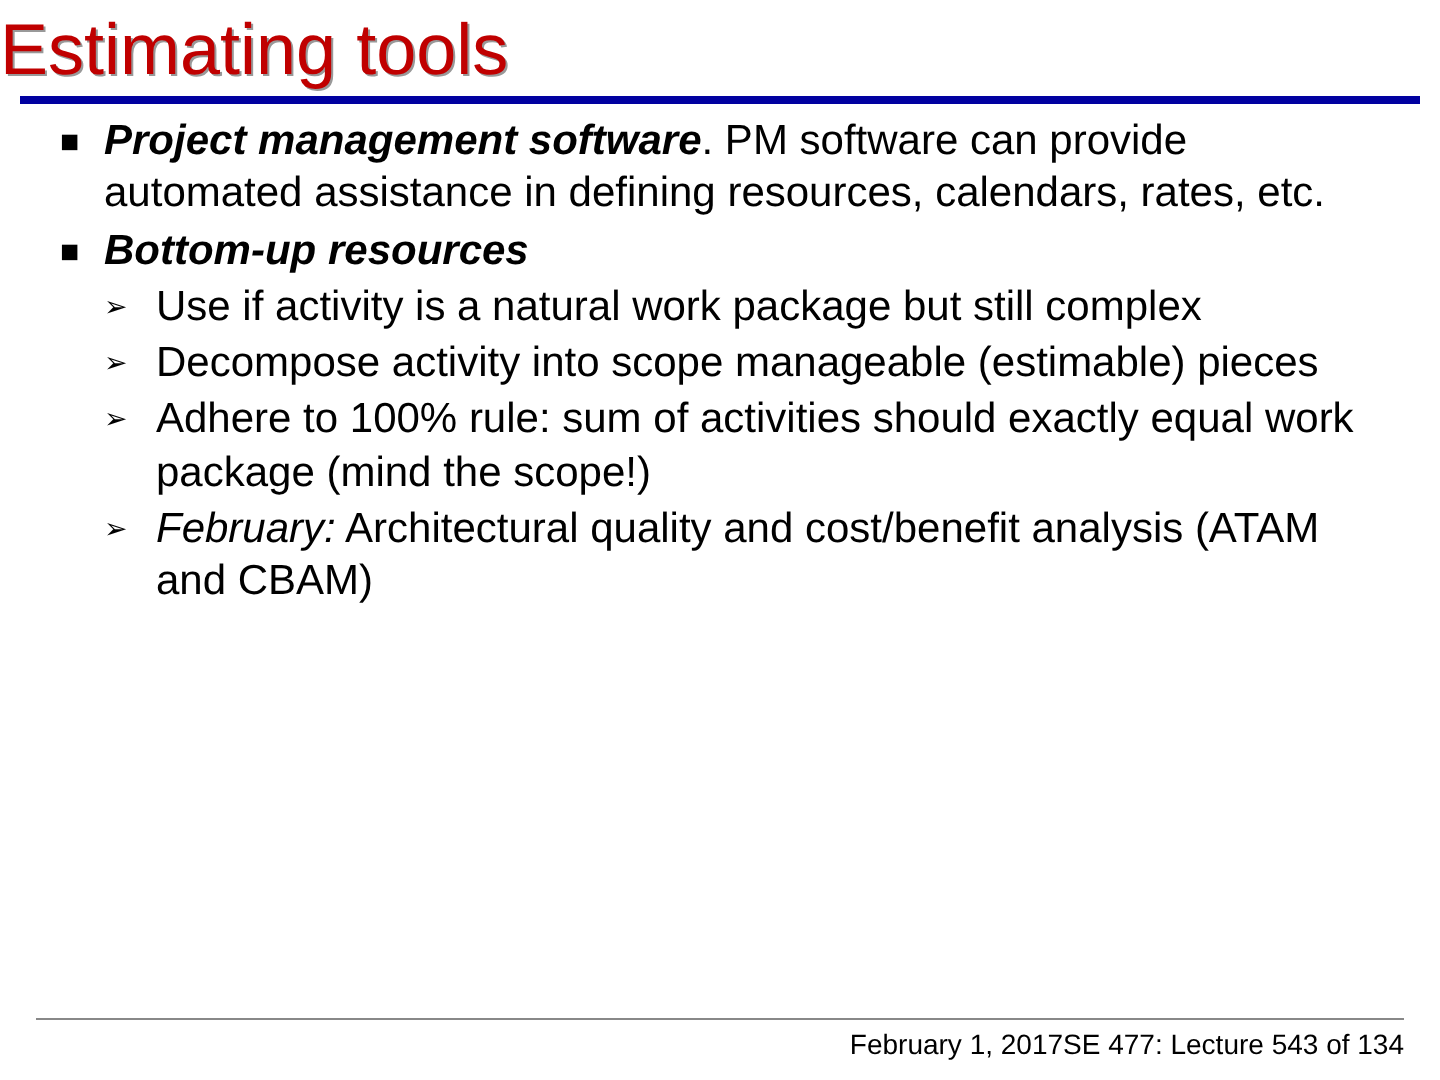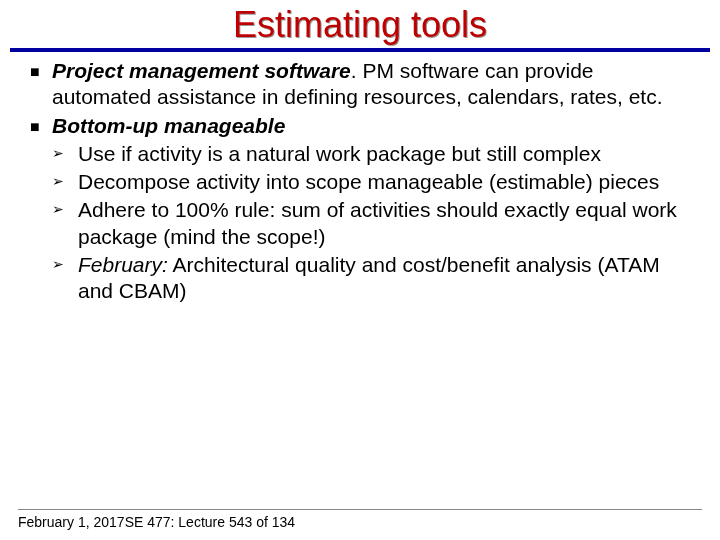--- a/index.html
+++ b/index.html
@@ -13,21 +13,21 @@
     overflow: hidden;
     position: relative;
   }
   .slide {
     width: 720px;
     height: 540px;
     position: relative;
     box-sizing: border-box;
   }
   .title {
-    text-align: center;
+    text-align: left;
     font-size: 36px;
     color: #c00000;
     text-shadow: 1px 1px 0 #999;
     padding-top: 4px;
     padding-bottom: 2px;
     font-weight: normal;
   }
   .rule {
     height: 4px;
     background: #0000a0;
@@ -70,21 +70,22 @@
     padding: 0 18px;
     font-size: 14px;
   }
   .footer .rule2 {
     height: 1px;
     background: #888;
     margin-bottom: 4px;
   }
   .footer-row {
     display: flex;
-    justify-content: flex-start;
+    justify-content: flex-end;
+    margin-left: 12px;
   }
 </style>
 </head>
 <body>
 
 <div class="slide">
 
   <div class="title">Estimating tools</div>
   <div class="rule"></div>
 
@@ -93,21 +94,21 @@
     <div class="b1">
       <span class="bullet-icon">■</span>
       <span>
         <b><i><span>Project management software</span></i></b><span>. PM software can provide automated assistance in defining resources, calendars, rates, etc.</span>
       </span>
     </div>
 
     <div class="b1">
       <span class="bullet-icon">■</span>
       <span>
-        <b><i><span>Bottom-up manageable</span></i></b>
+        <b><i><span>Bottom-up resources</span></i></b>
       </span>
     </div>
 
     <div class="b2">
       <span class="bullet-icon">➢</span>
       <span>Use if activity is a natural work package but still complex</span>
     </div>
 
     <div class="b2">
       <span class="bullet-icon">➢</span>

